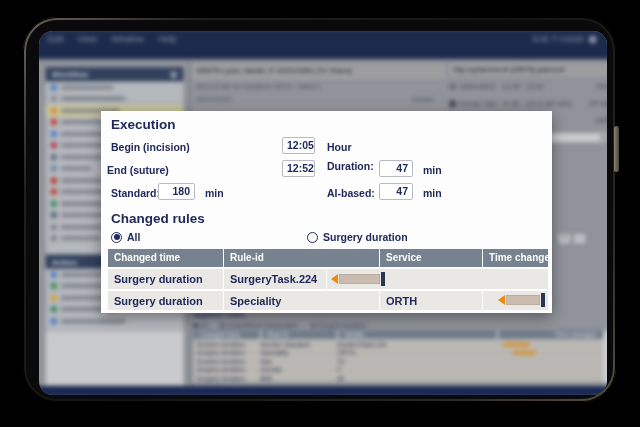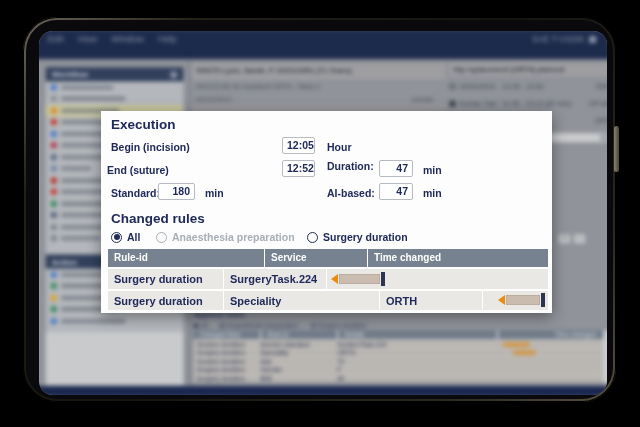--- a/index.html
+++ b/index.html
@@ -326,31 +326,28 @@
     <div class="pp-label" style="left:226px;top:76px;">AI-based:</div>
     <div class="pp-input" style="left:278px;top:72px;width:34px;">47</div>
     <div class="pp-label" style="left:322px;top:76px;">min</div>
 
     <div class="pp-title" style="top:100px;">Changed rules</div>
 
     <div class="radio-opt" style="left:10px;">
       <span class="radio sel"></span>
       <span class="radio-label">All</span>
     </div>
-    <div class="radio-opt dis" style="left:55px;">
-      <span class="radio dis"></span>
-      <span class="radio-label">Anaesthesia preparation</span>
-    </div>
     <div class="radio-opt" style="left:206px;">
       <span class="radio"></span>
       <span class="radio-label">Surgery duration</span>
     </div>
 
     <div class="pp-table">
       <div class="pp-thead">
+        <span class="ppc ppc1">Changed time</span>
         <span class="ppc ppc2">Rule-id</span>
         <span class="ppc ppc3">Service</span>
         <span class="ppc ppc4">Time changed</span>
       </div>
       <div class="pp-trow">
         <span class="ppc ppc1">Surgery duration</span>
         <span class="ppc ppc3">SurgeryTask.224</span>
         <span class="ppc ppc4 tc-cell">
           <span class="tc-tri" style="margin-left: 4px;"></span>
           <span class="tc-bar" style="width: 41px;"></span>

